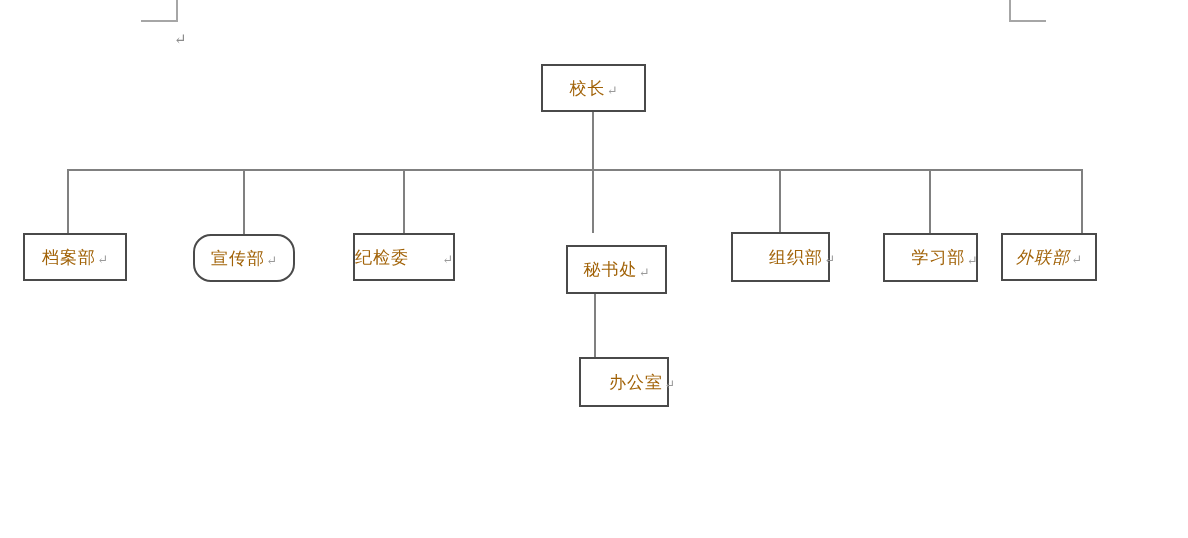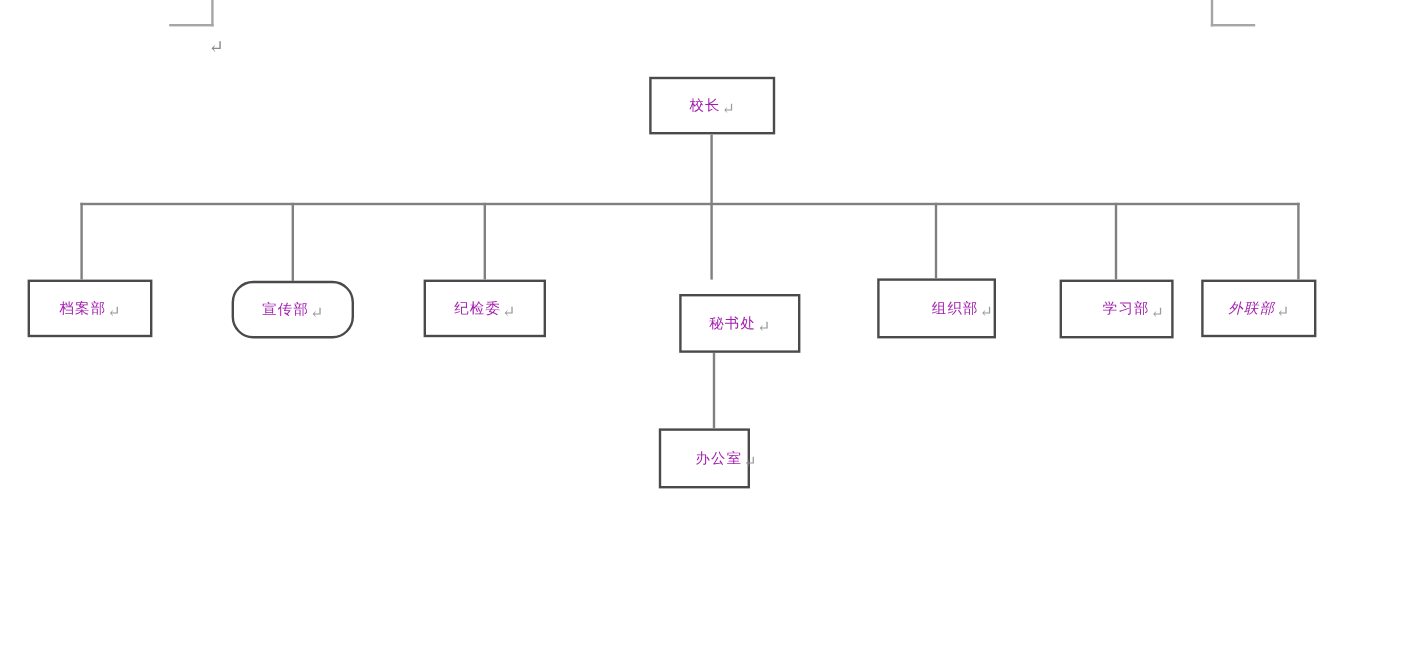--- a/index.html
+++ b/index.html
@@ -20,22 +20,22 @@
     position: absolute;
     box-sizing: border-box;
     background: #ffffff;
     border: 2px solid #4a4a4a;
     display: flex;
     align-items: center;
     justify-content: center;
     z-index: 2;
   }
   .node .node-label {
-    font-size: 12px;
-    color: #a21caf;
+    font-size: 17px;
+    color: #a16207;
     letter-spacing: 1px;
     white-space: nowrap;
   }
   .node .return-mark {
     font-size: 13px;
     color: #9a9a9a;
     margin-left: 1px;
     transform: translateY(3px);
   }
   
@@ -100,21 +100,21 @@
   <div class="node" style="left:23px; top:233px; width:104px; height:48px;">
     <span class="node-label">档案部</span>
     <span class="return-mark">↵</span>
   </div>
 
   <div class="node" style="left:193px; top:234px; width:102px; height:48px;border-radius:18px;">
     <span class="node-label">宣传部</span>
     <span class="return-mark">↵</span>
   </div>
 
-  <div class="node" style="left:353px; top:233px; width:102px; height:48px;">
+  <div class="node" style="left:353px; top:233px; width:102px; height:48px;justify-content:space-between;">
     <span class="node-label">纪检委</span>
     <span class="return-mark">↵</span>
   </div>
 
   <div class="node" style="left:566px; top:233px; width:101px; height:49px;margin-top:12px;">
     <span class="node-label">秘书处</span>
     <span class="return-mark">↵</span>
   </div>
 
   <div class="node" style="left:731px; top:232px; width:99px; height:50px;padding-left:43px;">
@@ -125,18 +125,18 @@
   <div class="node" style="left:883px; top:233px; width:95px; height:49px;padding-left:28px;">
     <span class="node-label">学习部</span>
     <span class="return-mark">↵</span>
   </div>
 
   <div class="node" style="left:1001px; top:233px; width:96px; height:48px;font-style:italic;">
     <span class="node-label">外联部</span>
     <span class="return-mark">↵</span>
   </div>
 
-  <div class="node" style="left:549px; top:357px; width:76px; height:50px;padding-left:36px;">
+  <div class="node" style="left:579px; top:357px; width:90px; height:50px;padding-left:36px;">
     <span class="node-label">办公室</span>
     <span class="return-mark">↵</span>
   </div>
 
 </div>
 
 </body></html>

